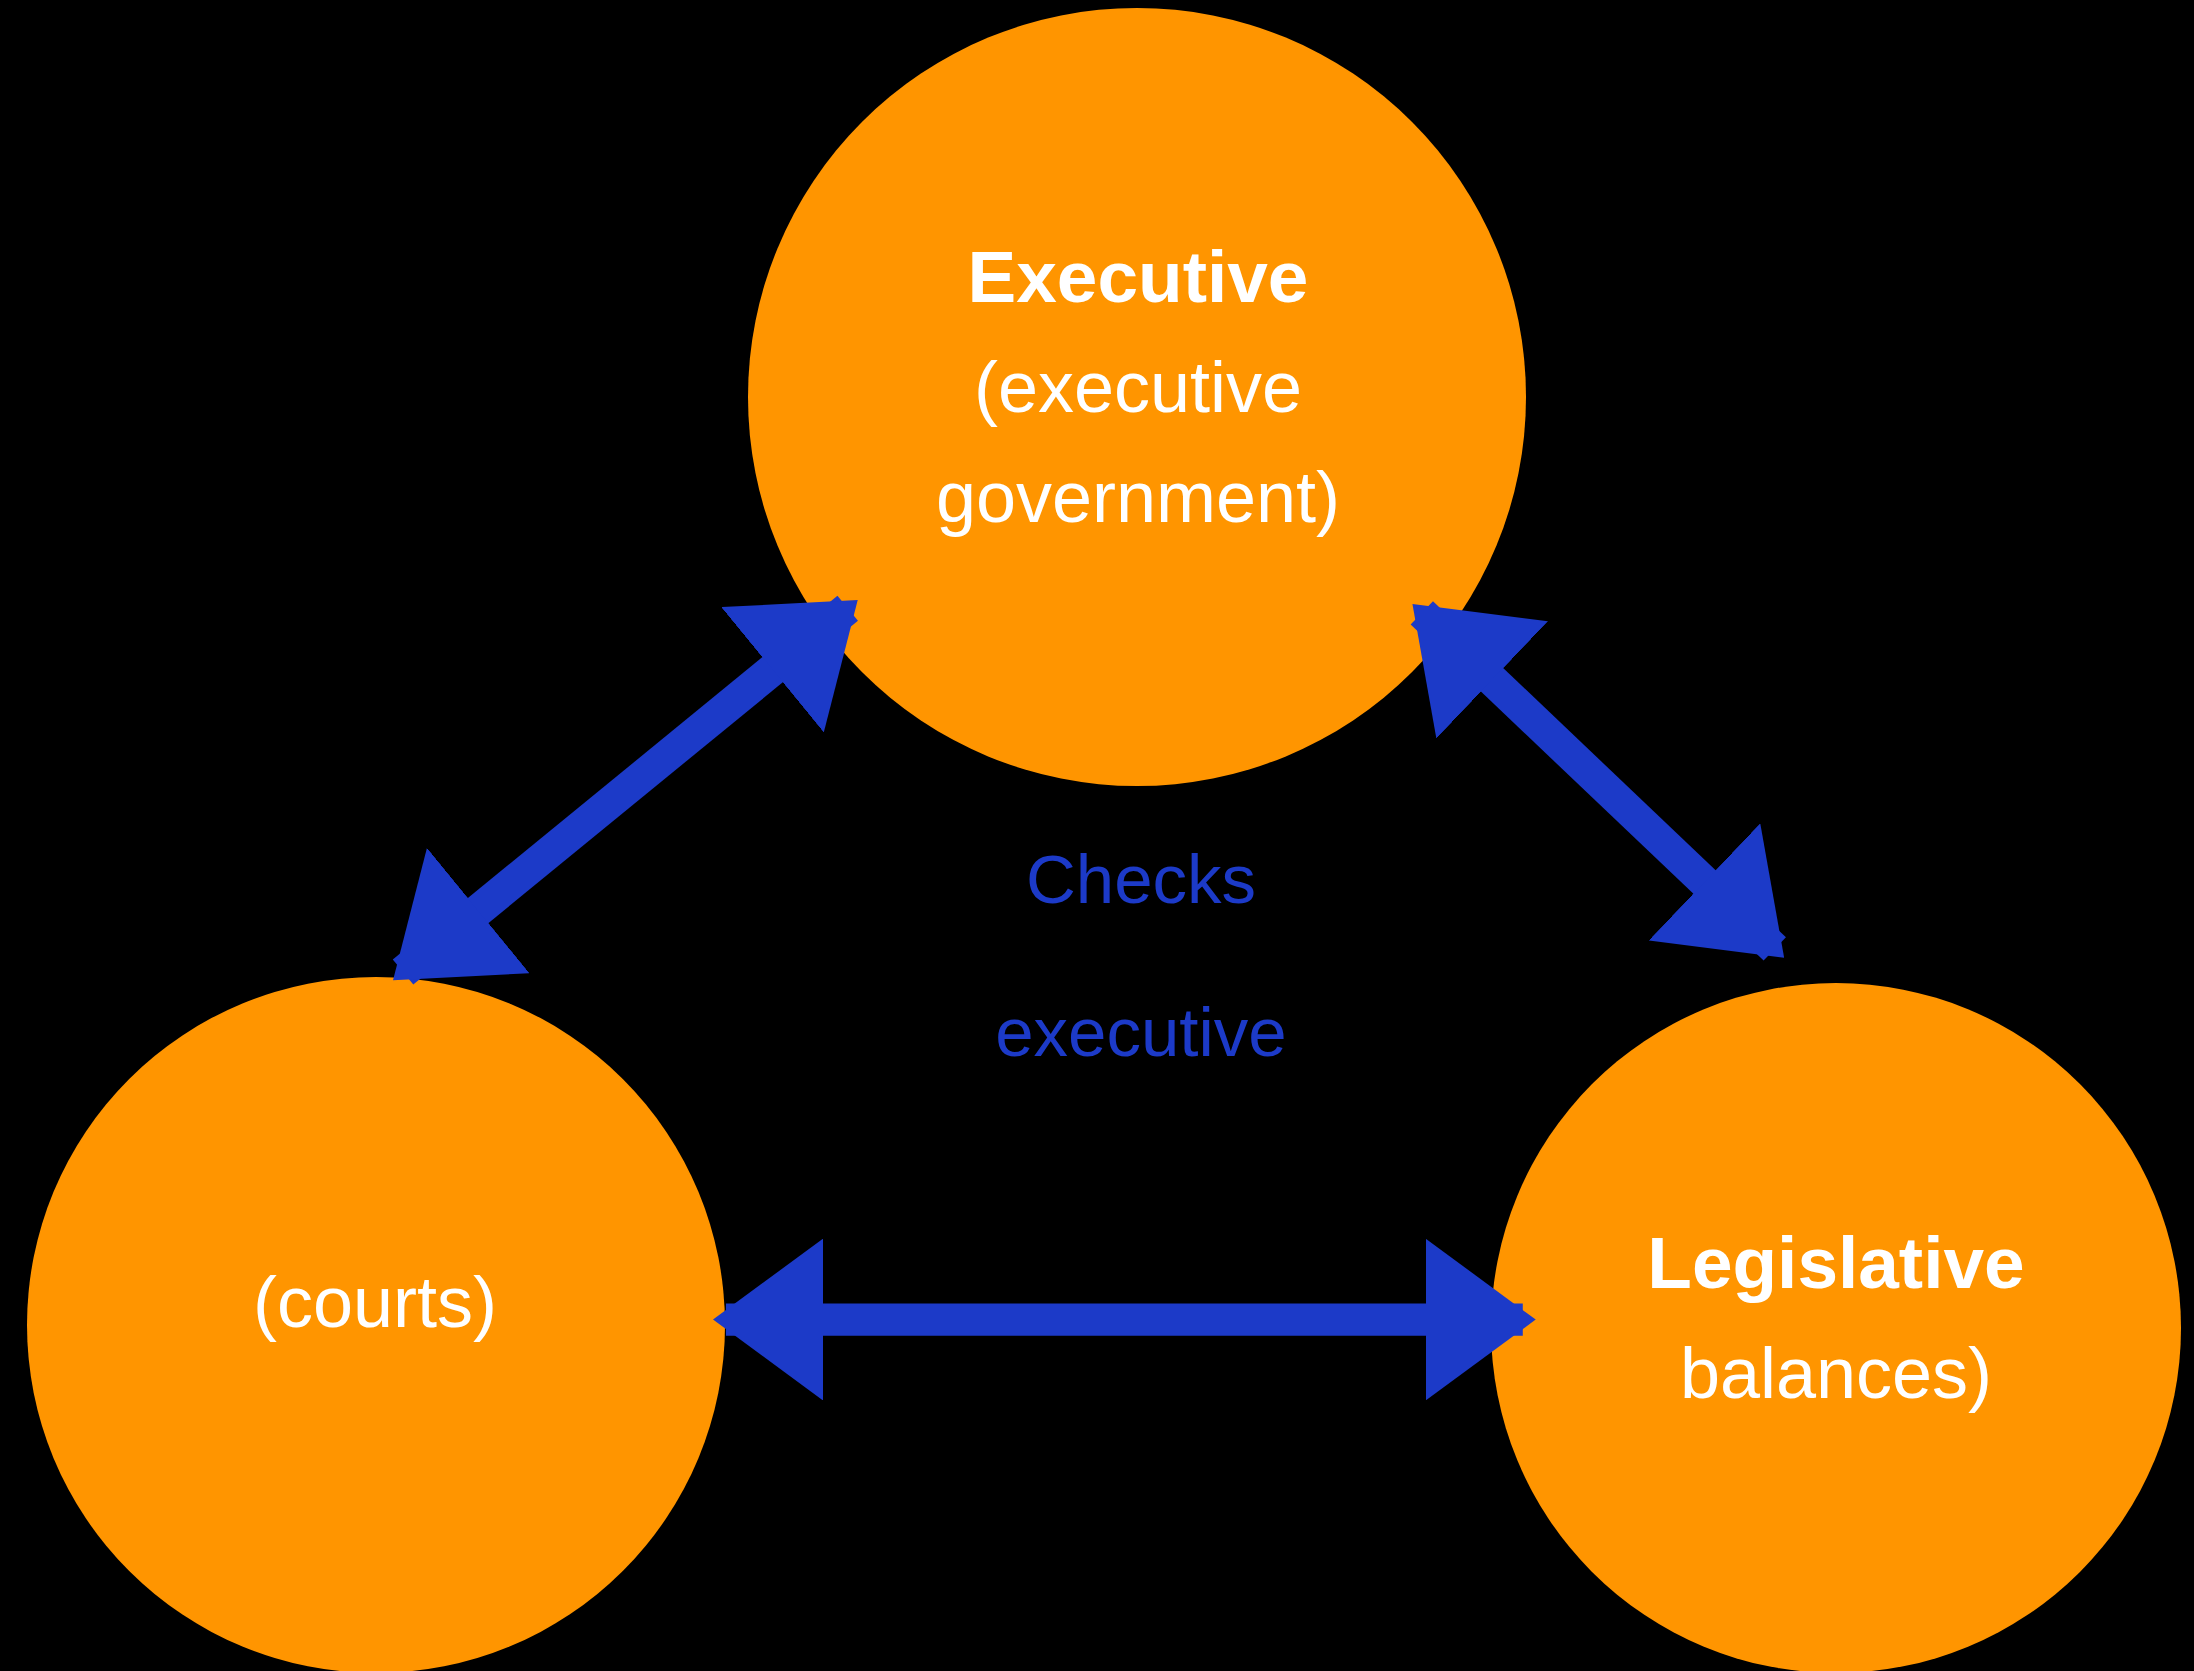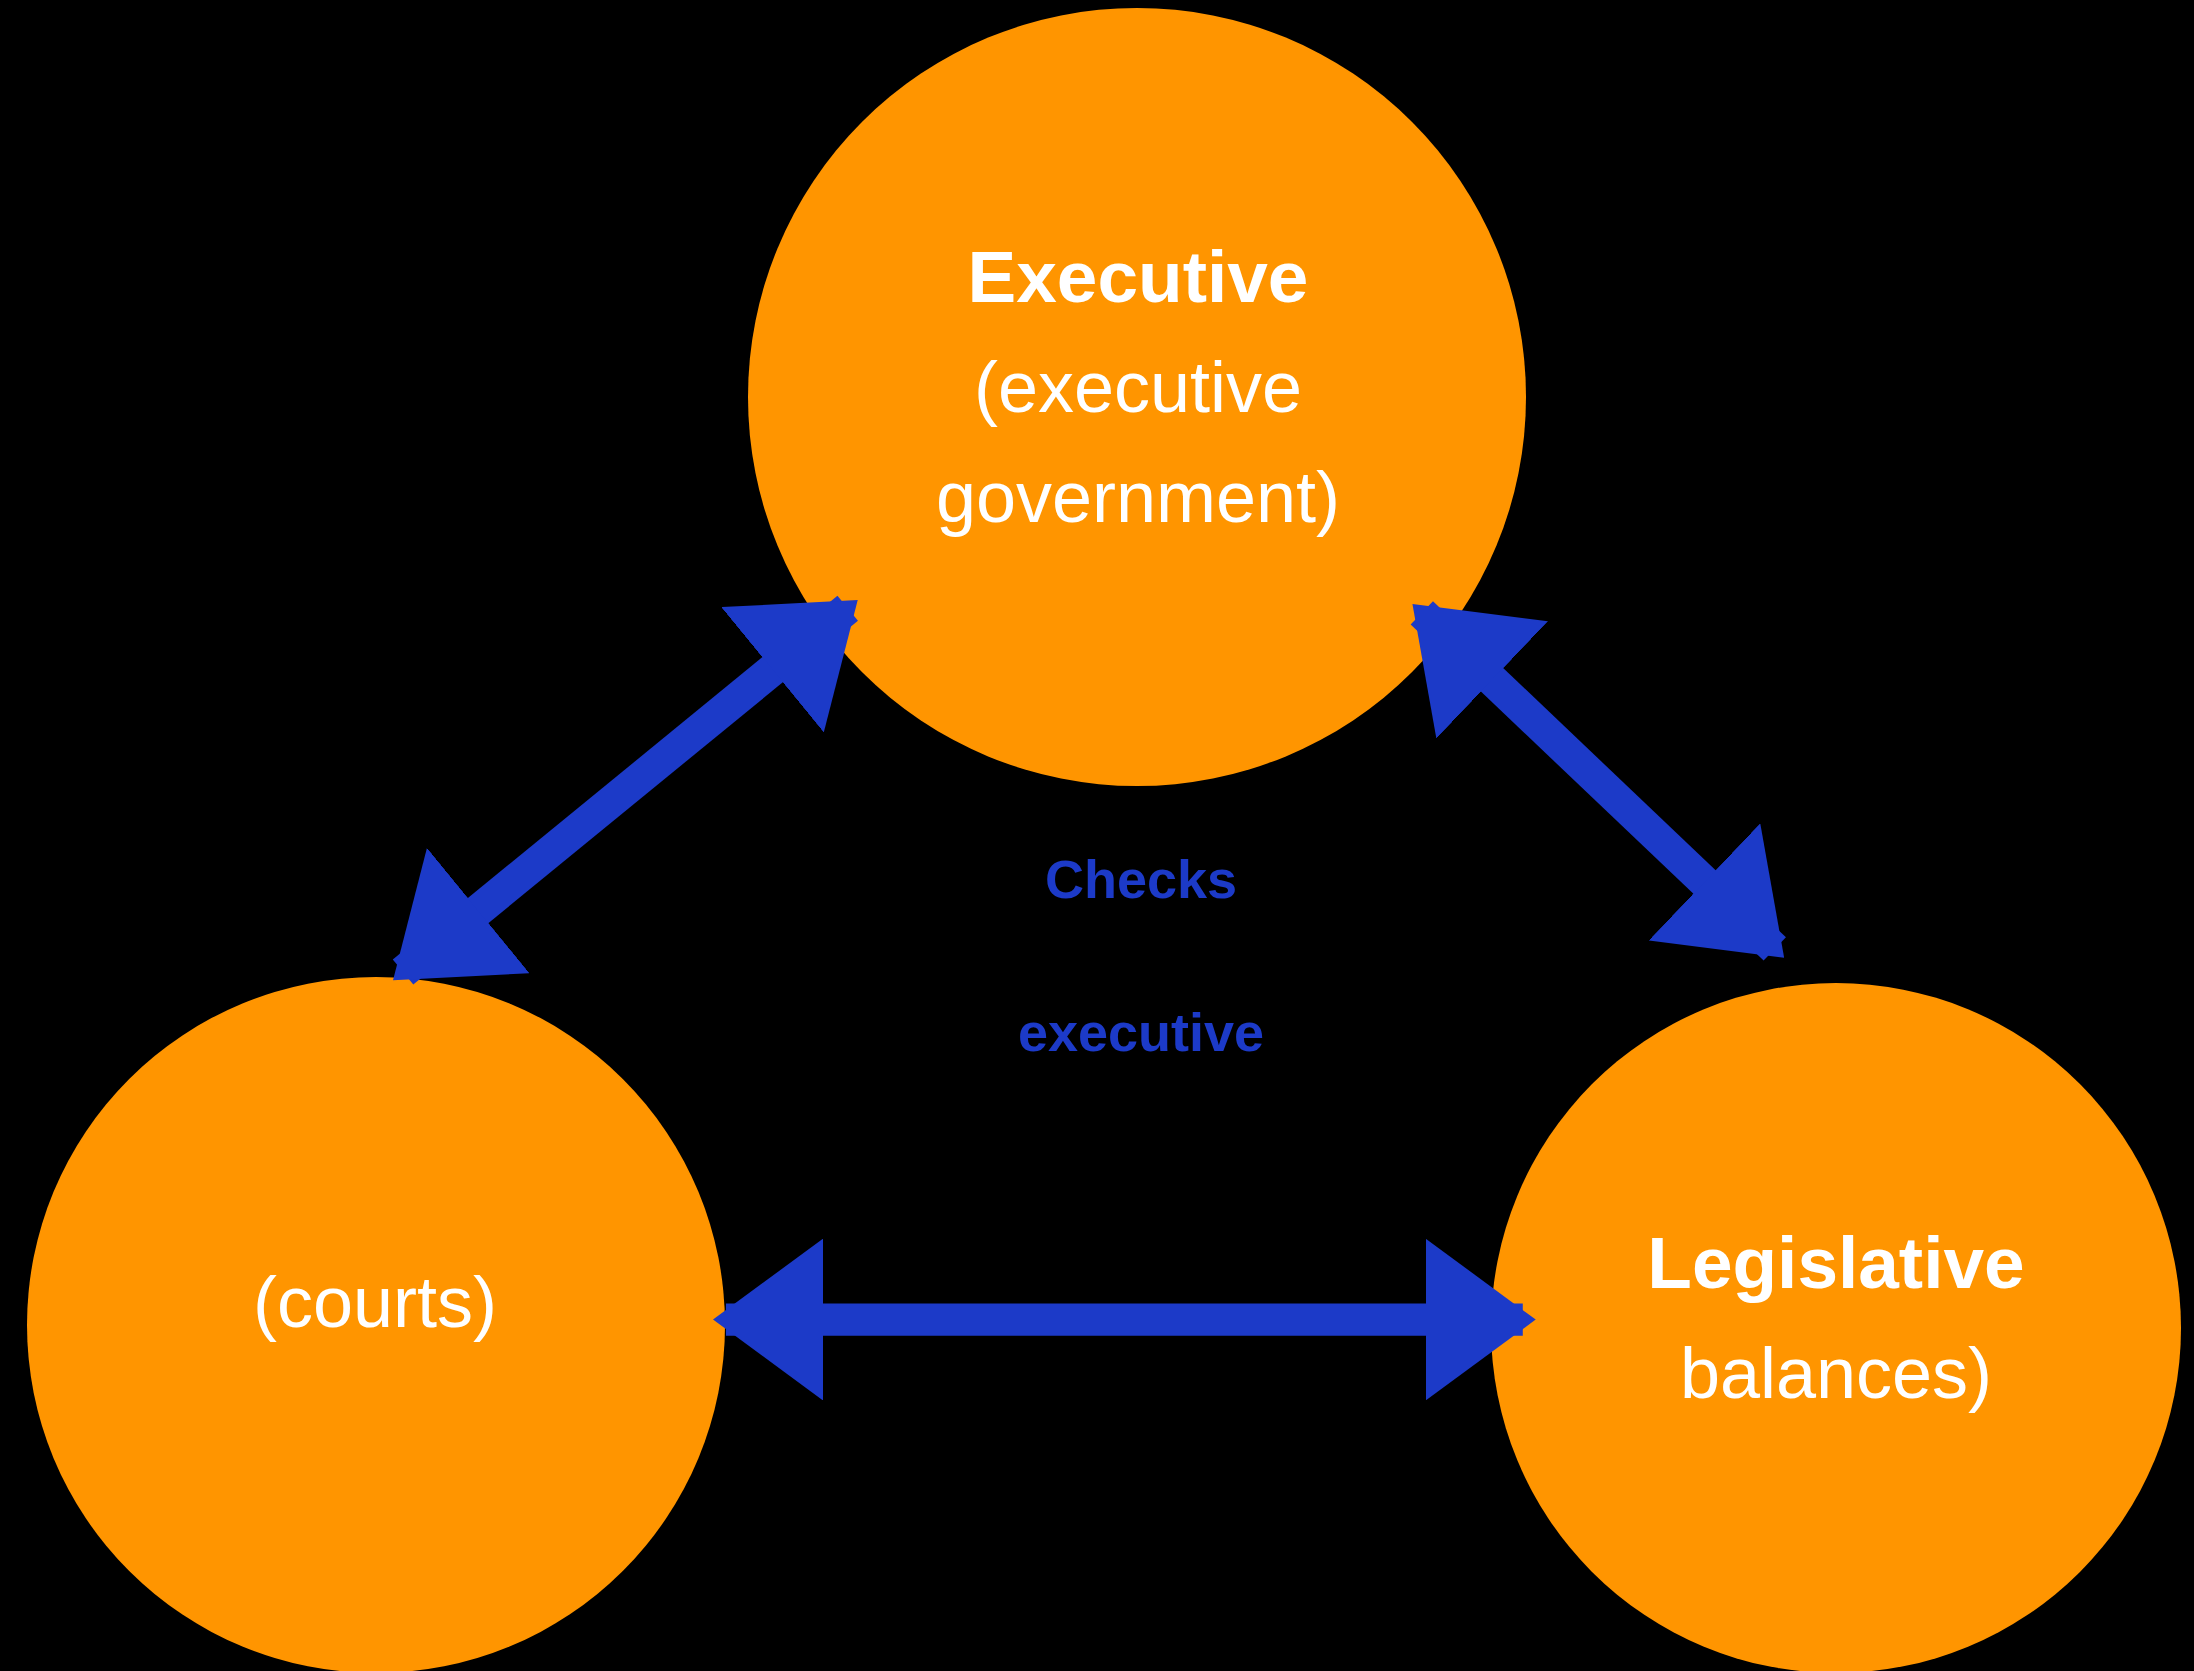--- a/index.html
+++ b/index.html
@@ -50,22 +50,22 @@
   .label-judiciary   { left: 59px;   top: 1247px; }
   .label-legislative { left: 1520px; top: 1208px; }
 
   .center-label {
     position: absolute;
     left: 871px;
     top: 803px;
     width: 540px;
     text-align: center;
     color: var(--blue);
-    font-weight: 700;
-    font-size: 54px;
+    font-weight: 400;
+    font-size: 69px;
     line-height: 153px;
   }
   .center-label span { display: block; }
 
   svg.arrows {
     position: absolute;
     left: 0; top: 0;
     width: 2194px;
     height: 1672px;
     display: block;

